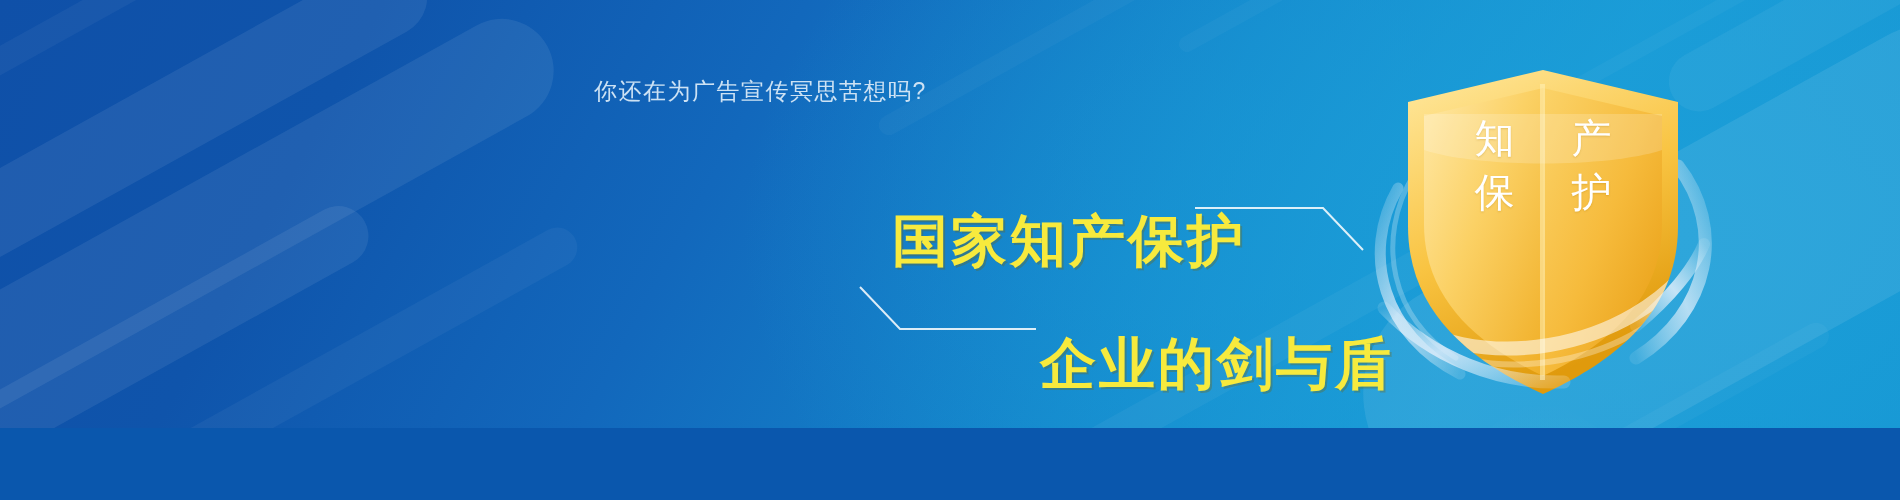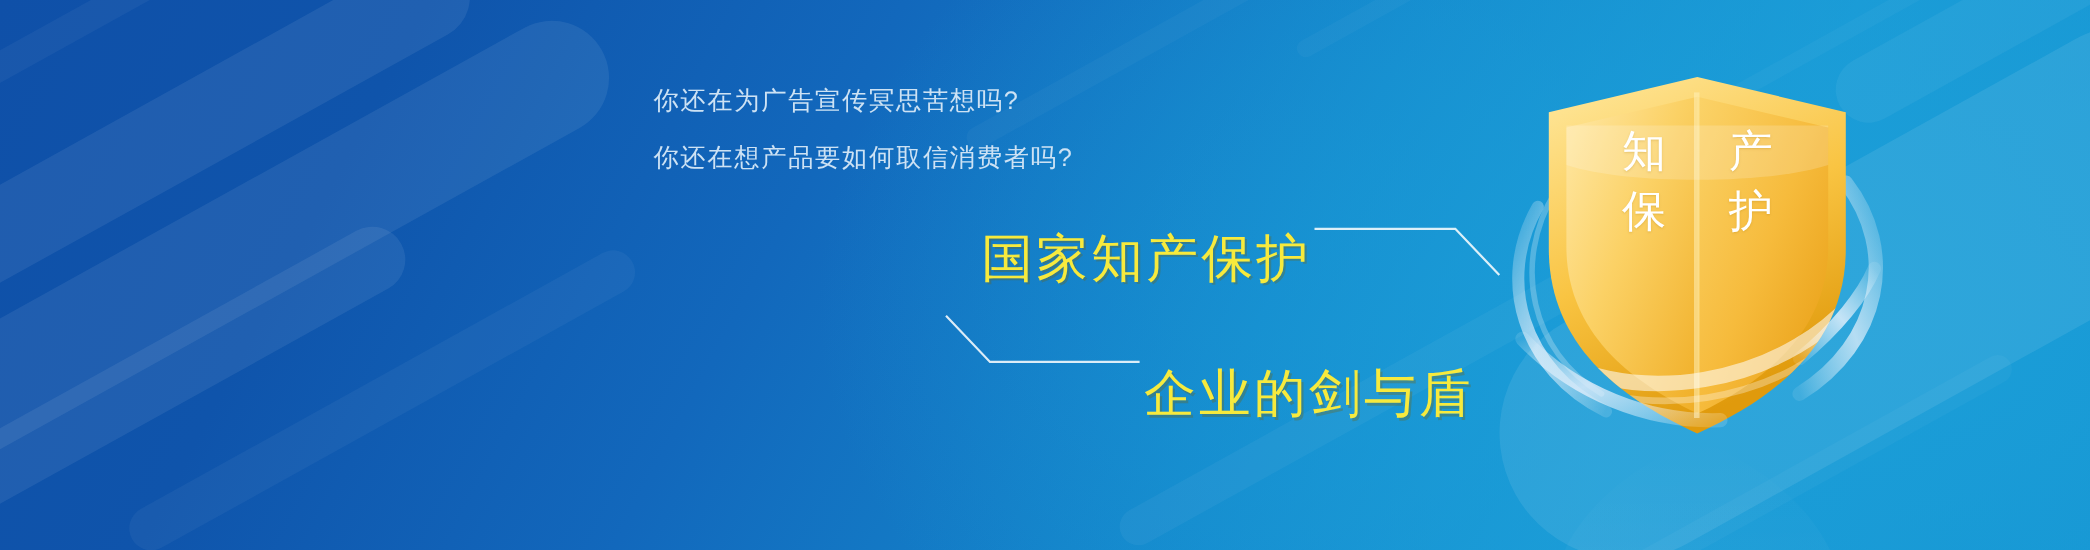--- a/index.html
+++ b/index.html
@@ -1,21 +1,21 @@
 <!DOCTYPE html>
 <html lang="zh"><head>
 <meta charset="utf-8">
 <title>IP Protection Banner</title>
 <style>
   html,body{margin:0;padding:0;background:#0a57ad;}
   body{font-family:"Liberation Sans","DejaVu Sans",sans-serif;}
 
   .banner{
     position:relative;
-    width:1900px;height:500px;
+    width:1900px;height:428px;
     overflow:hidden;
     background:
       radial-gradient(ellipse 1500px 900px at 88% 55%, #1b9ed8 0%, rgba(27,158,216,0) 62%),
       linear-gradient(118deg, #0f50a8 0%, #0f54ab 18%, #1268bc 38%, #1487cc 60%, #1a9ad6 78%, #1493d1 100%);
   }
 
   
   .stripes{position:absolute;inset:0;overflow:hidden;}
   .stripe{
     position:absolute;
@@ -65,22 +65,22 @@
     font-weight:300;
     letter-spacing:1.5px;
     white-space:nowrap;
   }
   .sub-1{left:594px;top:76px;}
   .sub-2{left:594px;top:128px;}
 
   .head{
     position:absolute;
     color:#f7ea3d;
-    font-size:47px;
-    font-weight:400;
+    font-size:56px;
+    font-weight:700;
     letter-spacing:3px;
     white-space:nowrap;
     text-shadow:2px 2px 0 rgba(120,95,0,0.30);
   }
   .head-1{left:892px;top:204px;}
   .head-2{left:1040px;top:283px;margin-top:44px;}
 
   
   .bracket{position:absolute;overflow:visible;}
   .bracket path{
@@ -134,21 +134,20 @@
     <div class="stripe dim s7"></div>
     <div class="stripe faint s8"></div>
     <div class="stripe faint s9"></div>
     <div class="stripe faint s10"></div>
     <div class="blob"></div>
     <div class="blob2"></div>
   </div>
 
   <div class="copy">
     <div class="sub sub-1">你还在为广告宣传冥思苦想吗?</div>
-    <div class="sub sub-2">你还在想产品要如何取信消费者吗?</div>
 
     <div class="head head-1">国家知产保护</div>
     <div class="head head-2">企业的剑与盾</div>
   </div>
 
   <svg class="bracket bracket-top" viewBox="0 0 170 52">
     <path d="M0 8 L128 8 L168 50"></path>
   </svg>
   <svg class="bracket bracket-bottom" viewBox="0 0 180 52">
     <path d="M2 2 L42 44 L178 44"></path>

